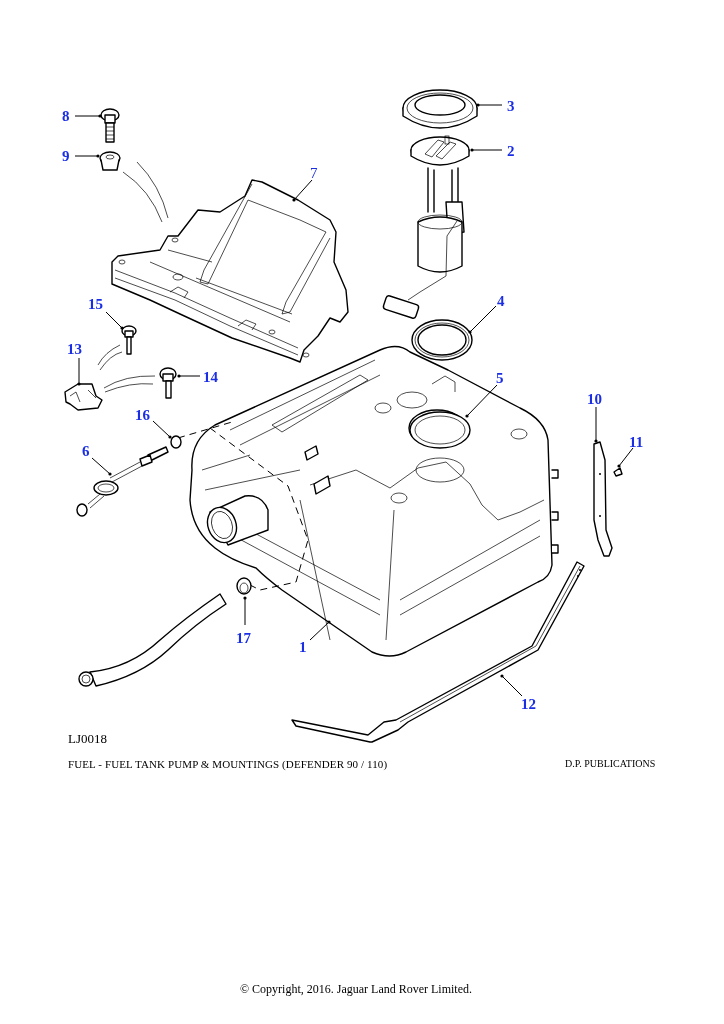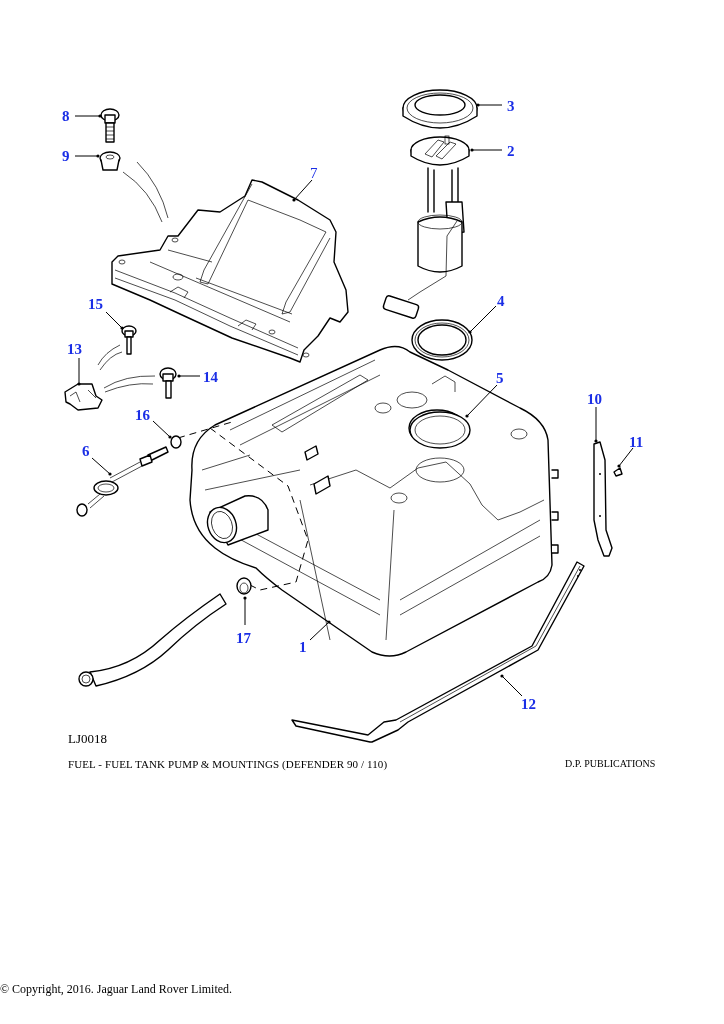--- a/index.html
+++ b/index.html
@@ -7,21 +7,21 @@
   #diagram { position: absolute; left: 0; top: 0; width: 724px; height: 1024px; }
   .callout { font-family: "Liberation Serif", serif; font-weight: bold; font-size: 15px; fill: #1a2ee6; }
   .leader { stroke: #000; stroke-width: 1; fill: none; }
   .dot { fill: #000; }
   .part { stroke: #000; stroke-width: 1.4; fill: #fff; stroke-linejoin: round; stroke-linecap: round; }
   .thin { stroke: #000; stroke-width: 0.7; fill: none; }
   .dash { stroke: #000; stroke-width: 1; fill: none; stroke-dasharray: 7 5; }
   .ref { position: absolute; left: 68px; top: 731px; font-size: 13px; color: #000; font-family: "Liberation Serif", serif; text-align: center; }
   .caption { position: absolute; left: 68px; top: 758px; font-size: 11px; color: #000; font-family: "Liberation Serif", serif; letter-spacing: 0.1px; }
   .publisher { position: absolute; left: 565px; top: 758px; font-size: 10px; color: #000; font-family: "Liberation Serif", serif; }
-  .copyright { position: absolute; left: 0; width: 712px; top: 982px; font-size: 12px; color: #000; font-family: "Liberation Serif", serif; }
+  .copyright { position: absolute; left: 0; width: 712px; text-align: center; top: 982px; font-size: 12px; color: #000; font-family: "Liberation Serif", serif; }
 </style>
 </head>
 <body>
 
 <svg id="diagram" viewBox="0 0 724 1024" xmlns="http://www.w3.org/2000/svg">
 
   <g>
     <path class="part" d="M112,262 L118,256 L160,250 L168,236 L178,236 L198,210 L220,212 L245,196 L252,180 L262,182 L298,200 L330,220 L336,232 L334,262 L346,290 L348,312 L340,322 L330,318 L318,336 L304,350 L300,362 L290,358 L232,338 L180,314 L150,300 L112,284 Z"></path>
     <path class="thin" d="M115,270 L175,293 L230,318 L298,348"></path>
     <path class="thin" d="M115,278 L175,300 L230,326 L298,355"></path>

